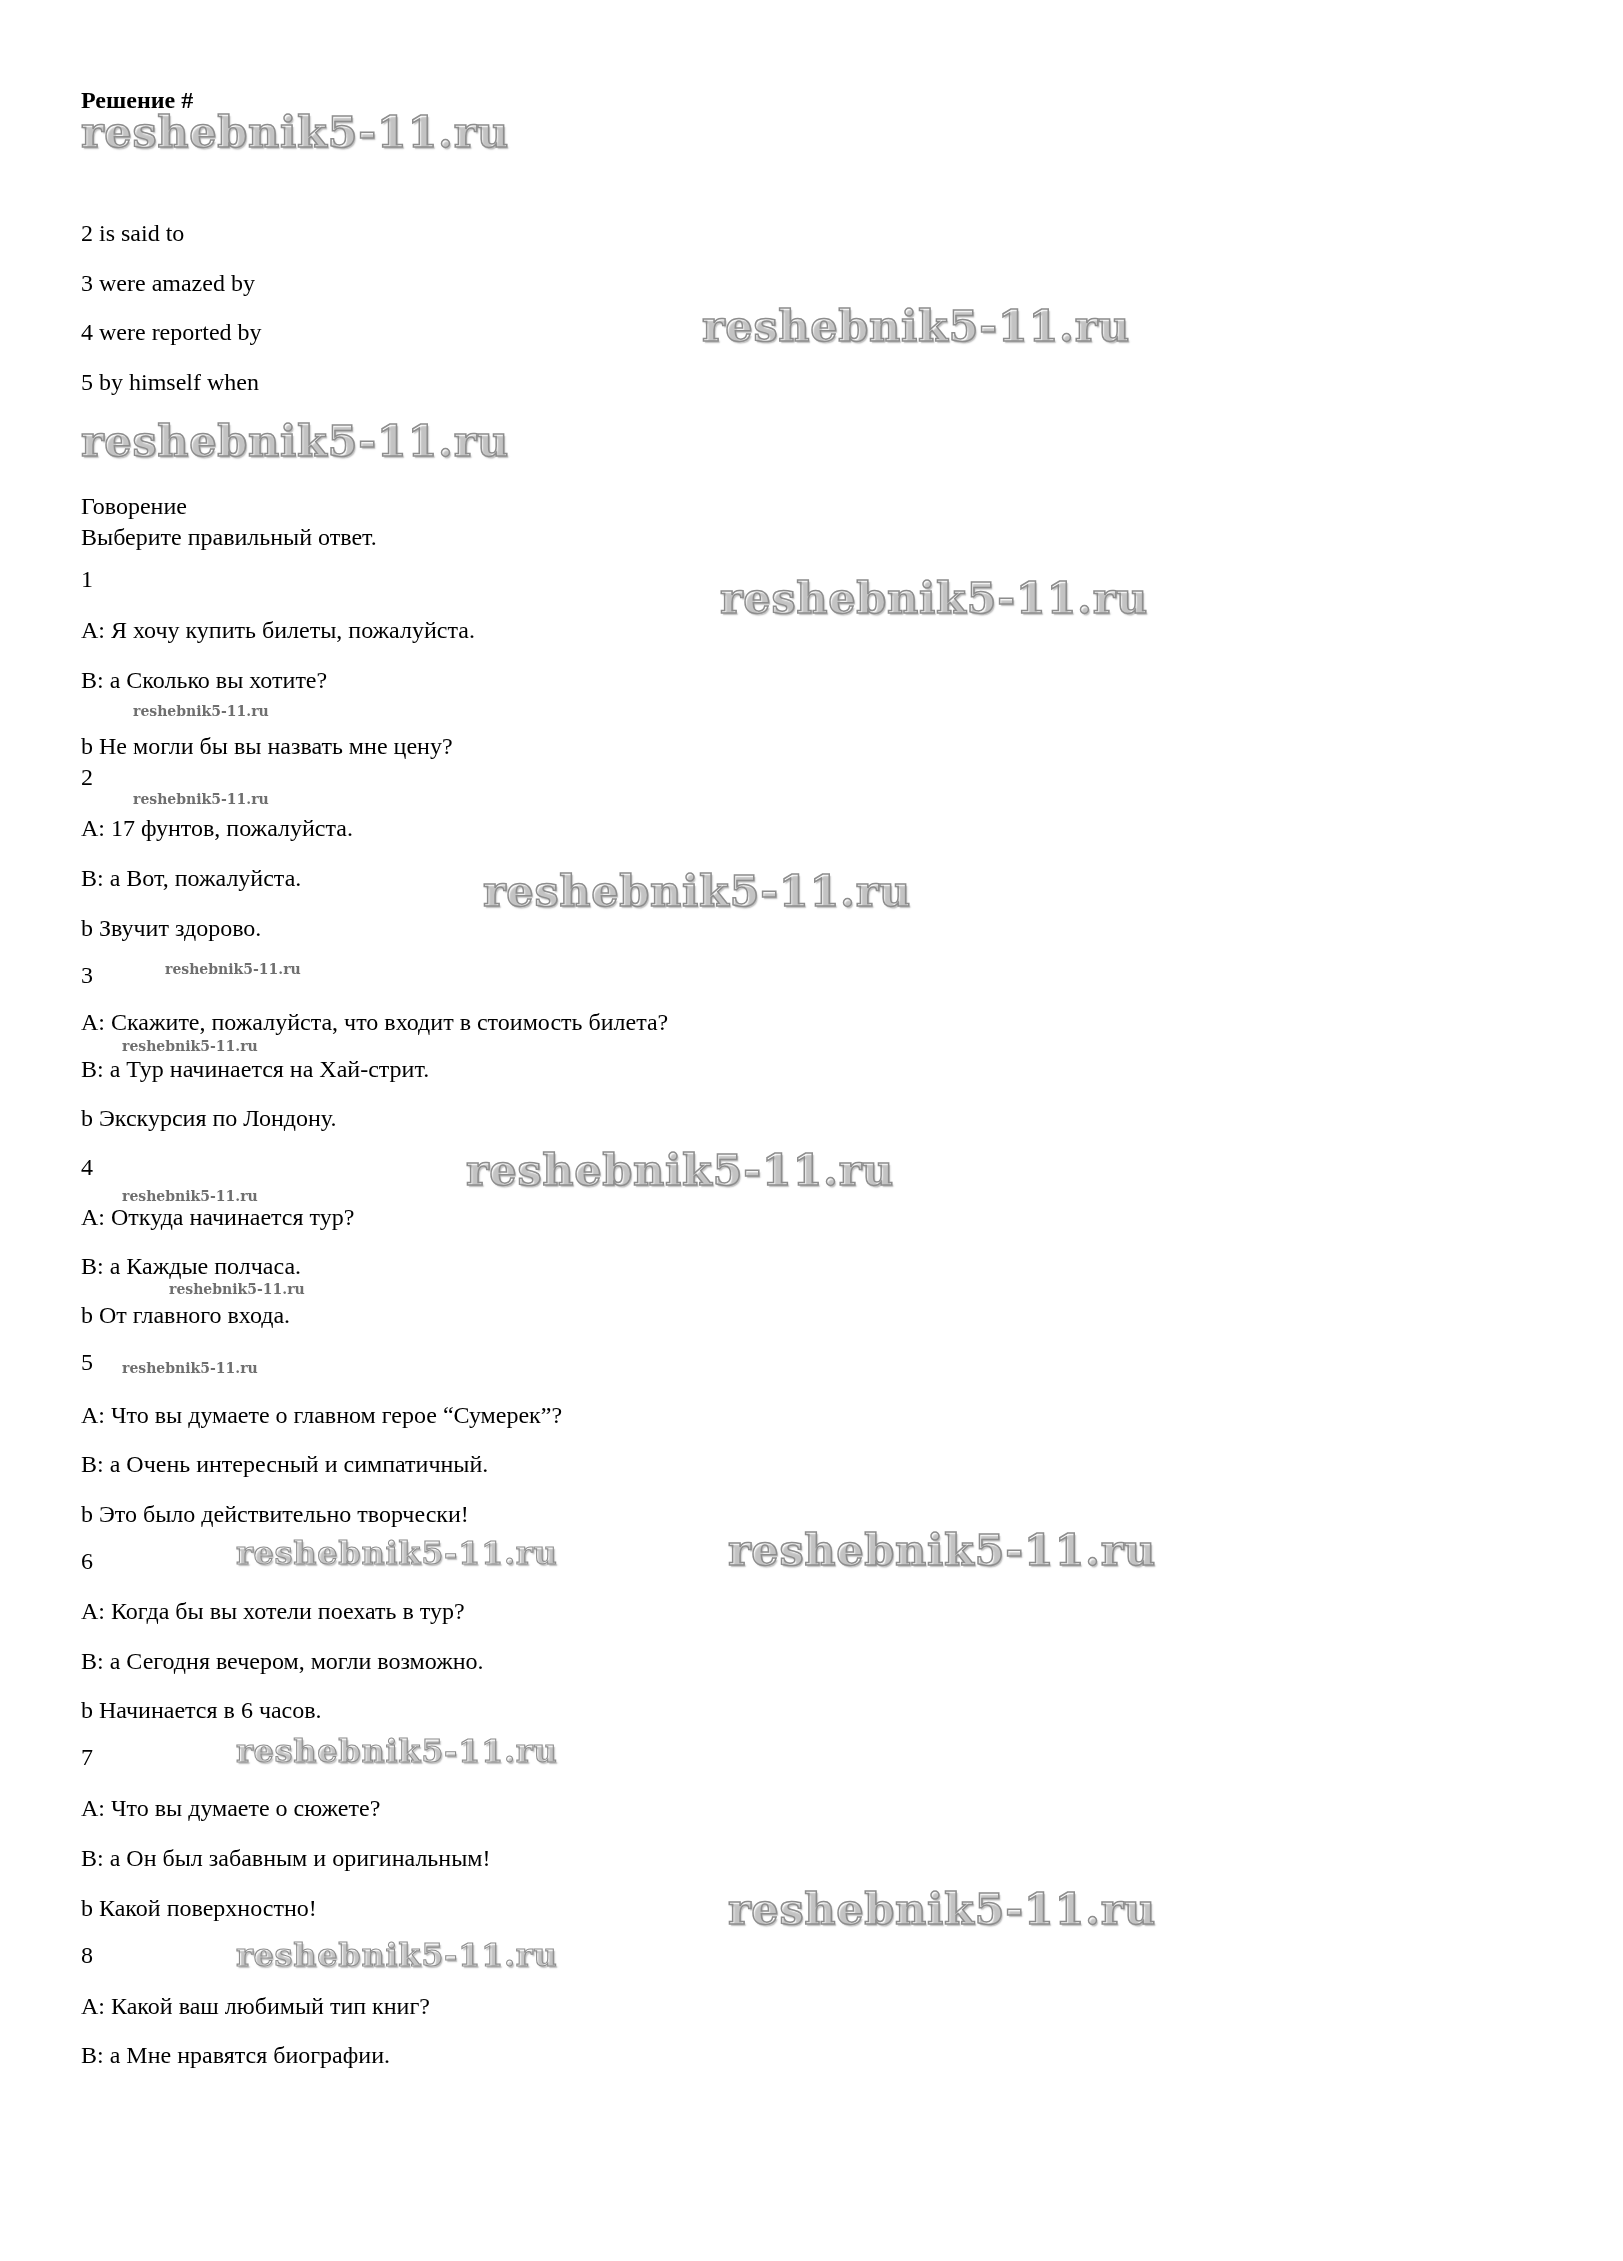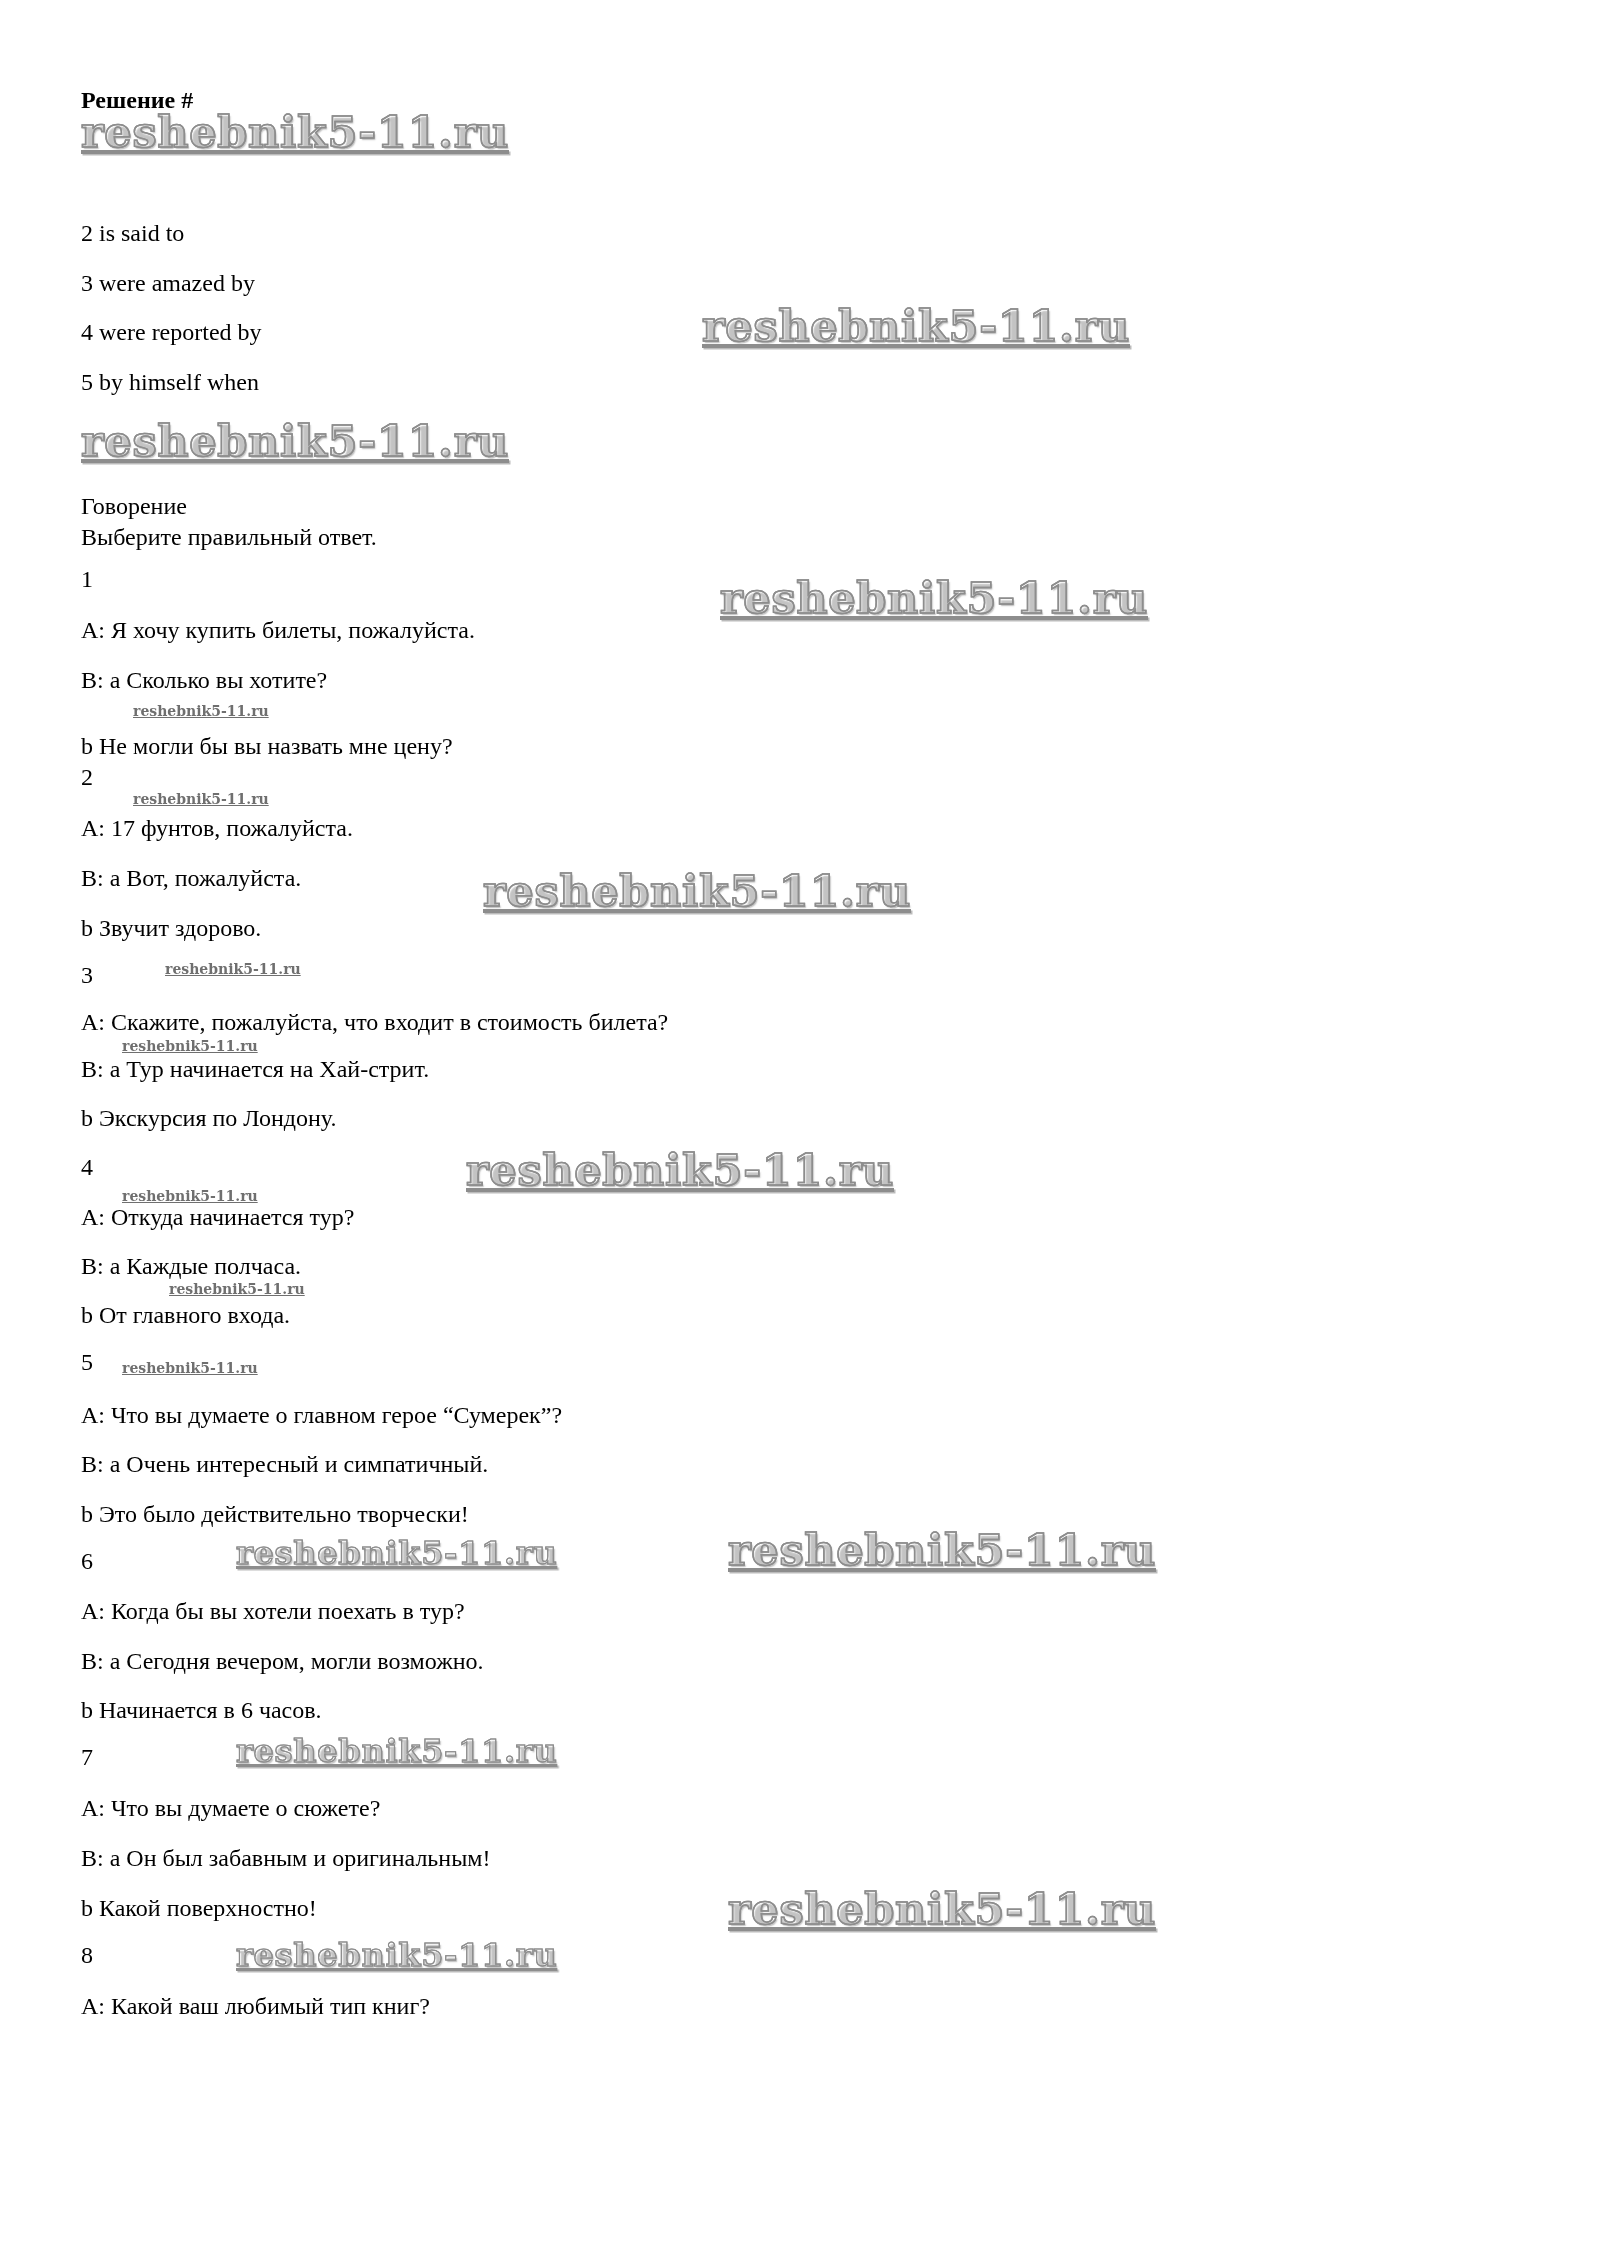--- a/index.html
+++ b/index.html
@@ -29,21 +29,20 @@
   }
   .wm {
     position: absolute;
     font-family: "DejaVu Serif", serif;
     font-weight: bold;
     white-space: nowrap;
     letter-spacing: 0.7px;
     color: rgba(255, 255, 255, 0.12);
     -webkit-text-stroke: 1.5px #8d8d8d;
     text-shadow: 1.5px 1.5px 1.5px rgba(60, 60, 60, 0.35);
-    text-decoration: underline;
   }
   .wm.xl { font-size: 43px; }
   .wm.md { font-size: 32px; -webkit-text-stroke: 1.1px #8d8d8d; }
   .wm.sm {
     font-size: 14px;
     -webkit-text-stroke: 0;
     color: #6f6f6f;
     text-shadow: none;
     letter-spacing: 0;
   }
@@ -113,15 +112,16 @@
   <div class="line" style="top:1641px">В: а Сегодня вечером, могли возможно.</div>
   <div class="line" style="top:1690px">b Начинается в 6 часов.</div>
 
   <div class="line" style="top:1737px">7</div>
   <div class="line" style="top:1788px">А: Что вы думаете о сюжете?</div>
   <div class="line" style="top:1838px">В: а Он был забавным и оригинальным!</div>
   <div class="line" style="top:1888px">b Какой поверхностно!</div>
 
   <div class="line" style="top:1935px">8</div>
   <div class="line" style="top:1986px">А: Какой ваш любимый тип книг?</div>
+  <div class="line" style="top:2035px">В: а Мне нравятся биографии.</div>
 
 </div>
 
 
 </body></html>

